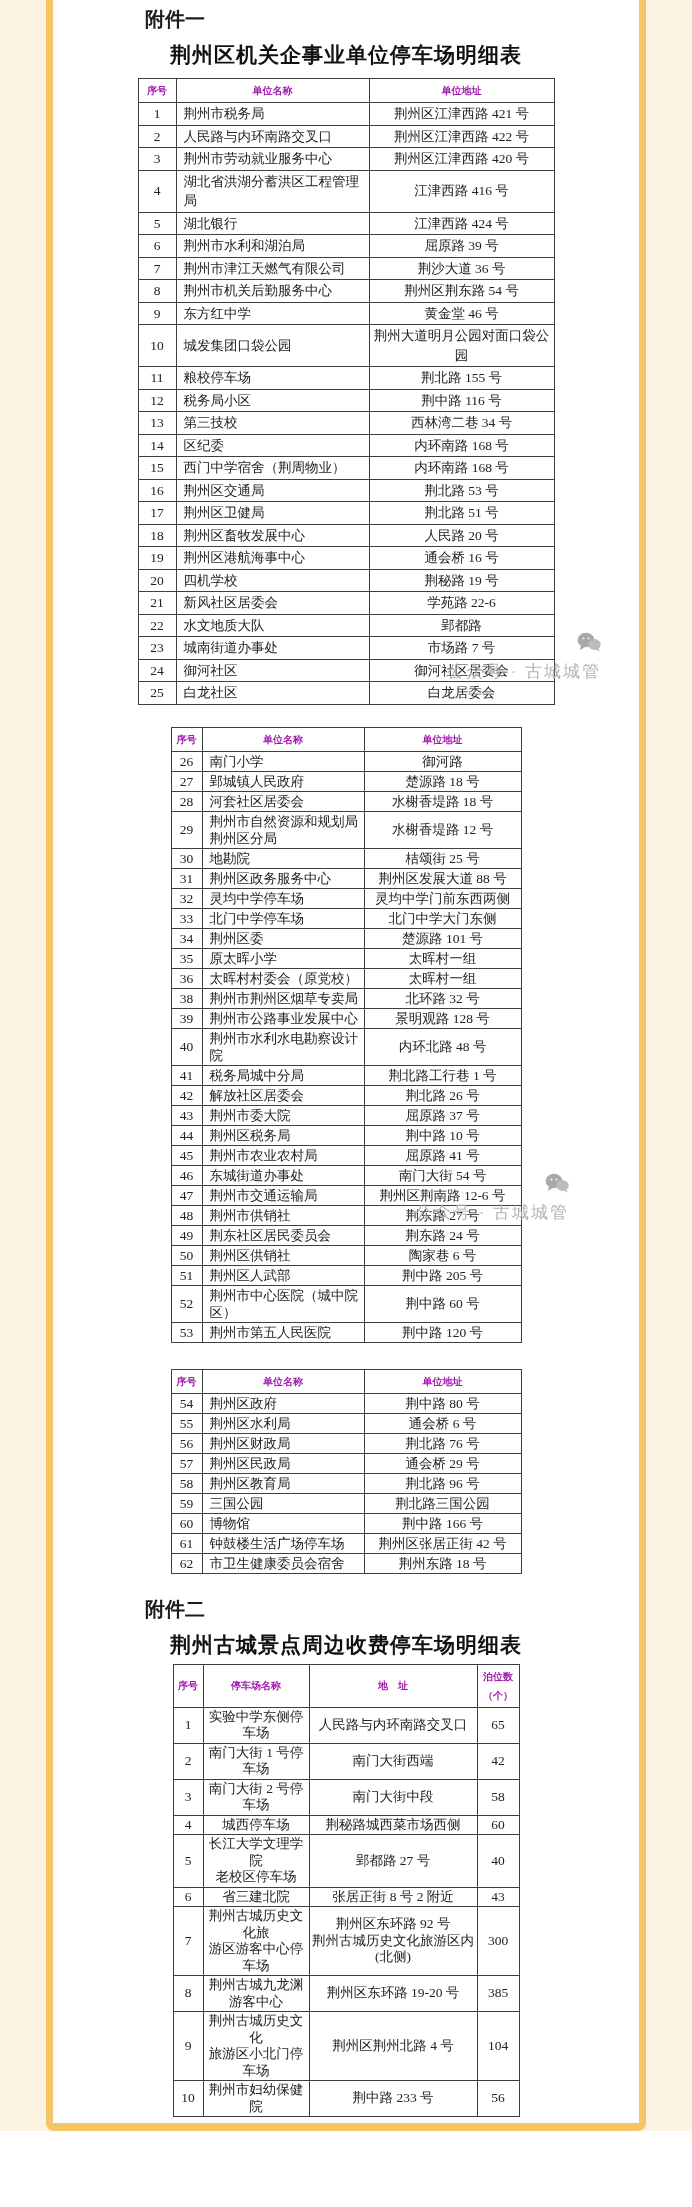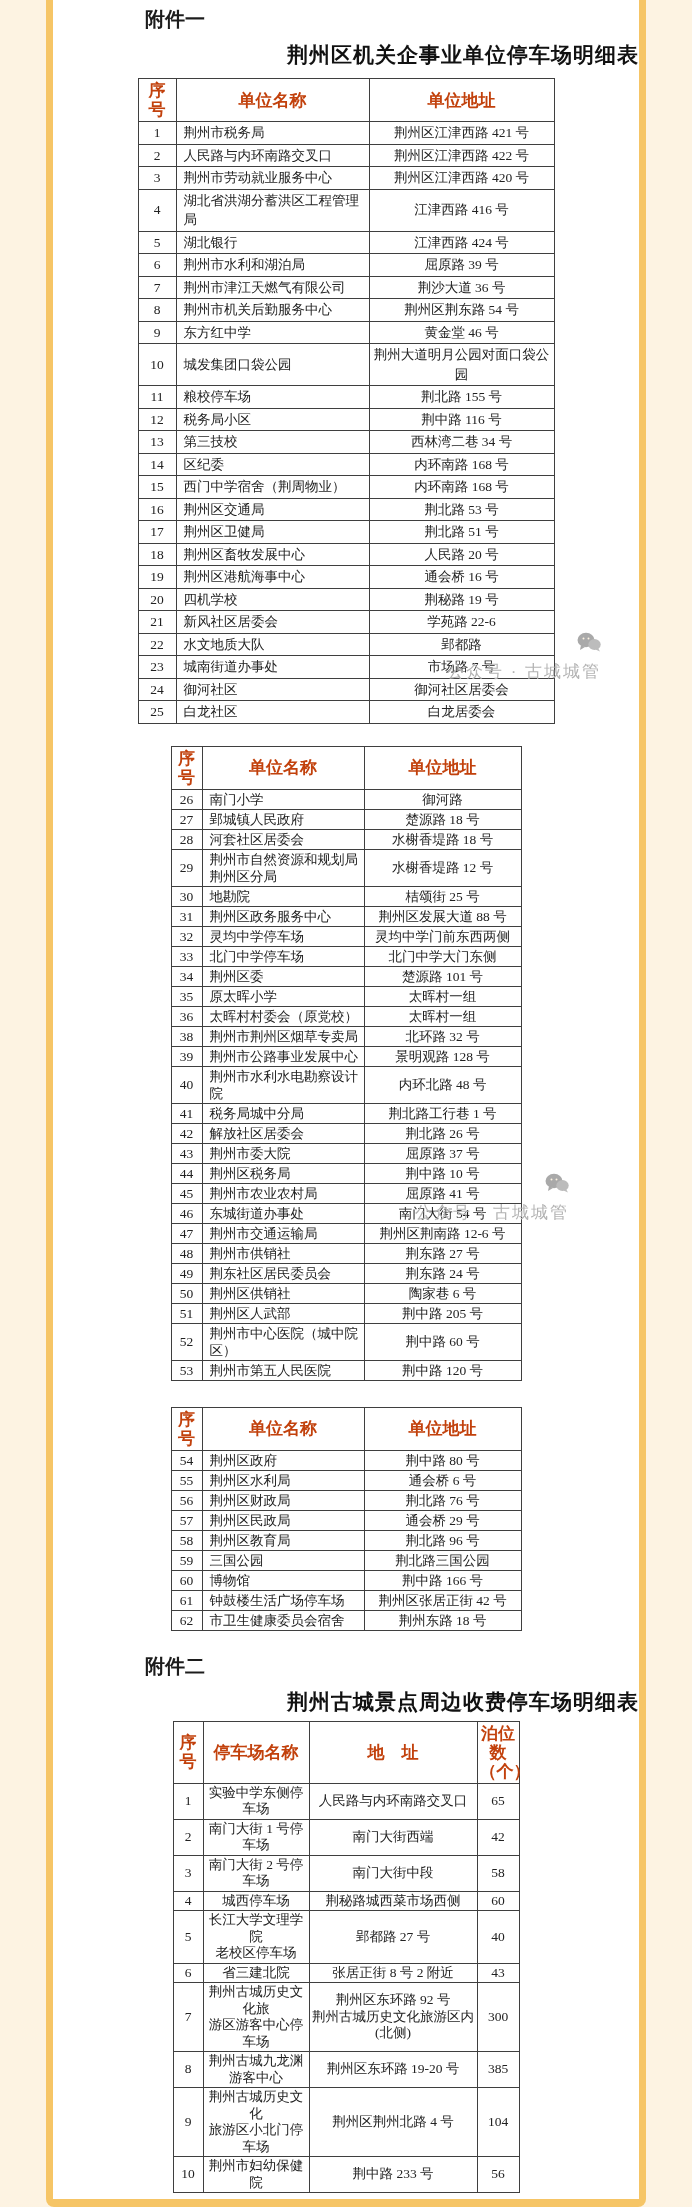--- a/index.html
+++ b/index.html
@@ -33,35 +33,35 @@
     font-size:20px;
     color:#1c1c1c;
     padding-left:92px;
     line-height:22px;
   }
   .doc-title{
     font-family:"Liberation Sans", sans-serif;
     font-weight:700;
     font-size:21px;
     color:#111;
-    text-align:right;
+    text-align:center;
     margin-top:12px;
     line-height:26px;
     letter-spacing:1px;
   }
   table{
     border-collapse:collapse;
     margin:0 auto;
     table-layout:fixed;
   }
   th{
     font-family:"Liberation Sans", sans-serif;
     font-weight:700;
-    font-size:17px;
-    color:#c2410c;
+    font-size:10px;
+    color:#a21caf;
     border:1px solid #3f3f3f;
     padding:2px 2px;
     line-height:19px;
     white-space:pre-line;
   }
   td{
     font-size:13.5px;
     color:#222;
     border:1px solid #3f3f3f;
     padding:1px 4px;

